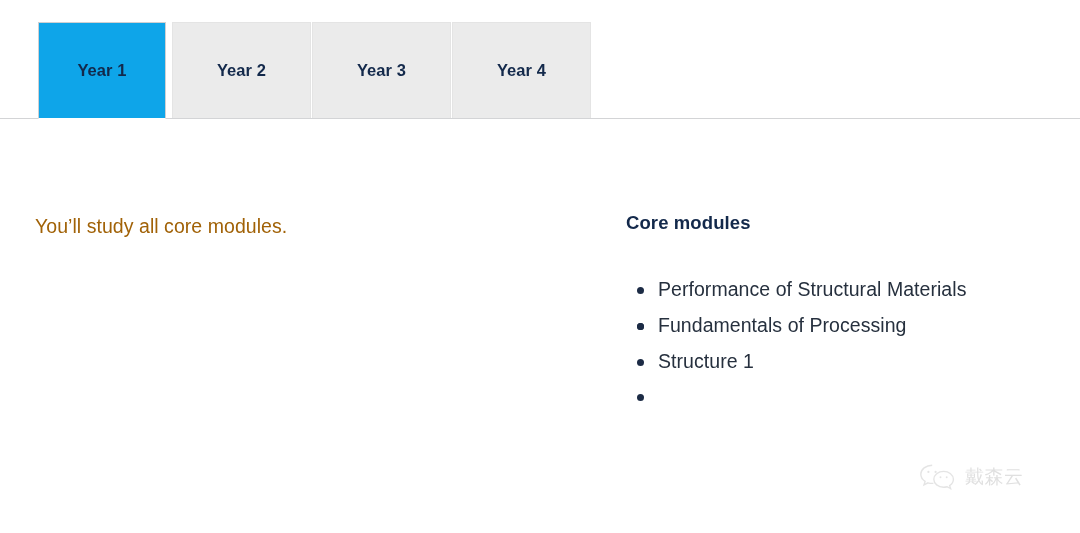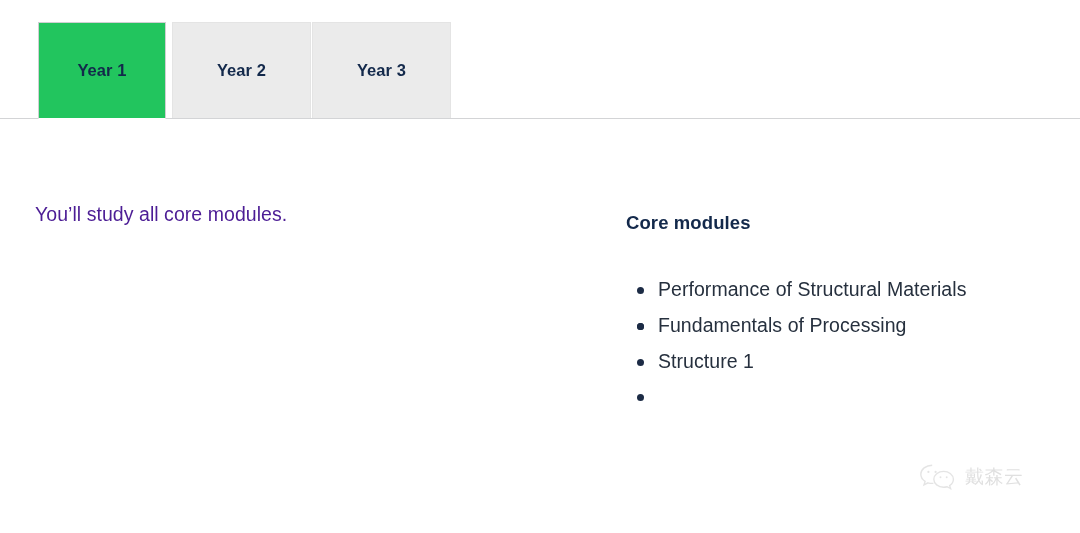--- a/index.html
+++ b/index.html
@@ -48,21 +48,21 @@
     cursor: pointer;
     user-select: none;
   }
   .tab.inactive {
     background: #ebebeb;
     border: 1px solid #e4e4e4;
     border-bottom: none;
     text-align: center;
   }
   .tab.active {
-    background: #22c55e;
+    background: #0ea5e9;
     border: 1px solid #cfd0d2;
     border-bottom: 1px solid #ffffff;
     height: 97px;
     z-index: 3;
   }
   
   #tab-0 { left: 38px;  width: 128px; }
   #tab-1 { left: 172px; width: 139px; }
   #tab-2 { left: 312px; width: 139px; }
   #tab-3 { left: 452px; width: 139px; }
@@ -71,24 +71,24 @@
   #panel {
     position: absolute;
     left: 0;
     top: 120px;
     width: 1080px;
     height: 413px;
   }
   #intro-text {
     position: absolute;
     left: 35px;
-    top: 81px;
+    top: 93px;
     font-size: 19.5px;
     line-height: 1.4;
-    color: #4c1d95;
+    color: #a16207;
     letter-spacing: 0.05px;
     white-space: nowrap;
   }
   #modules-column {
     position: absolute;
     left: 626px;
     top: 92px;
     width: 430px;
   }
   #modules-heading {
@@ -153,20 +153,23 @@
   </div>
 
   <div class="tab inactive" id="tab-1">
     <span>Year 2</span>
   </div>
 
   <div class="tab inactive" id="tab-2">
     <span>Year 3</span>
   </div>
 
+  <div class="tab inactive" id="tab-3">
+    <span>Year 4</span>
+  </div>
 
 </div>
 
 <div id="panel">
 
   <div id="intro-text">You’ll study all core modules.</div>
 
   <div id="modules-column">
 
     <h3 id="modules-heading">Core modules</h3>

